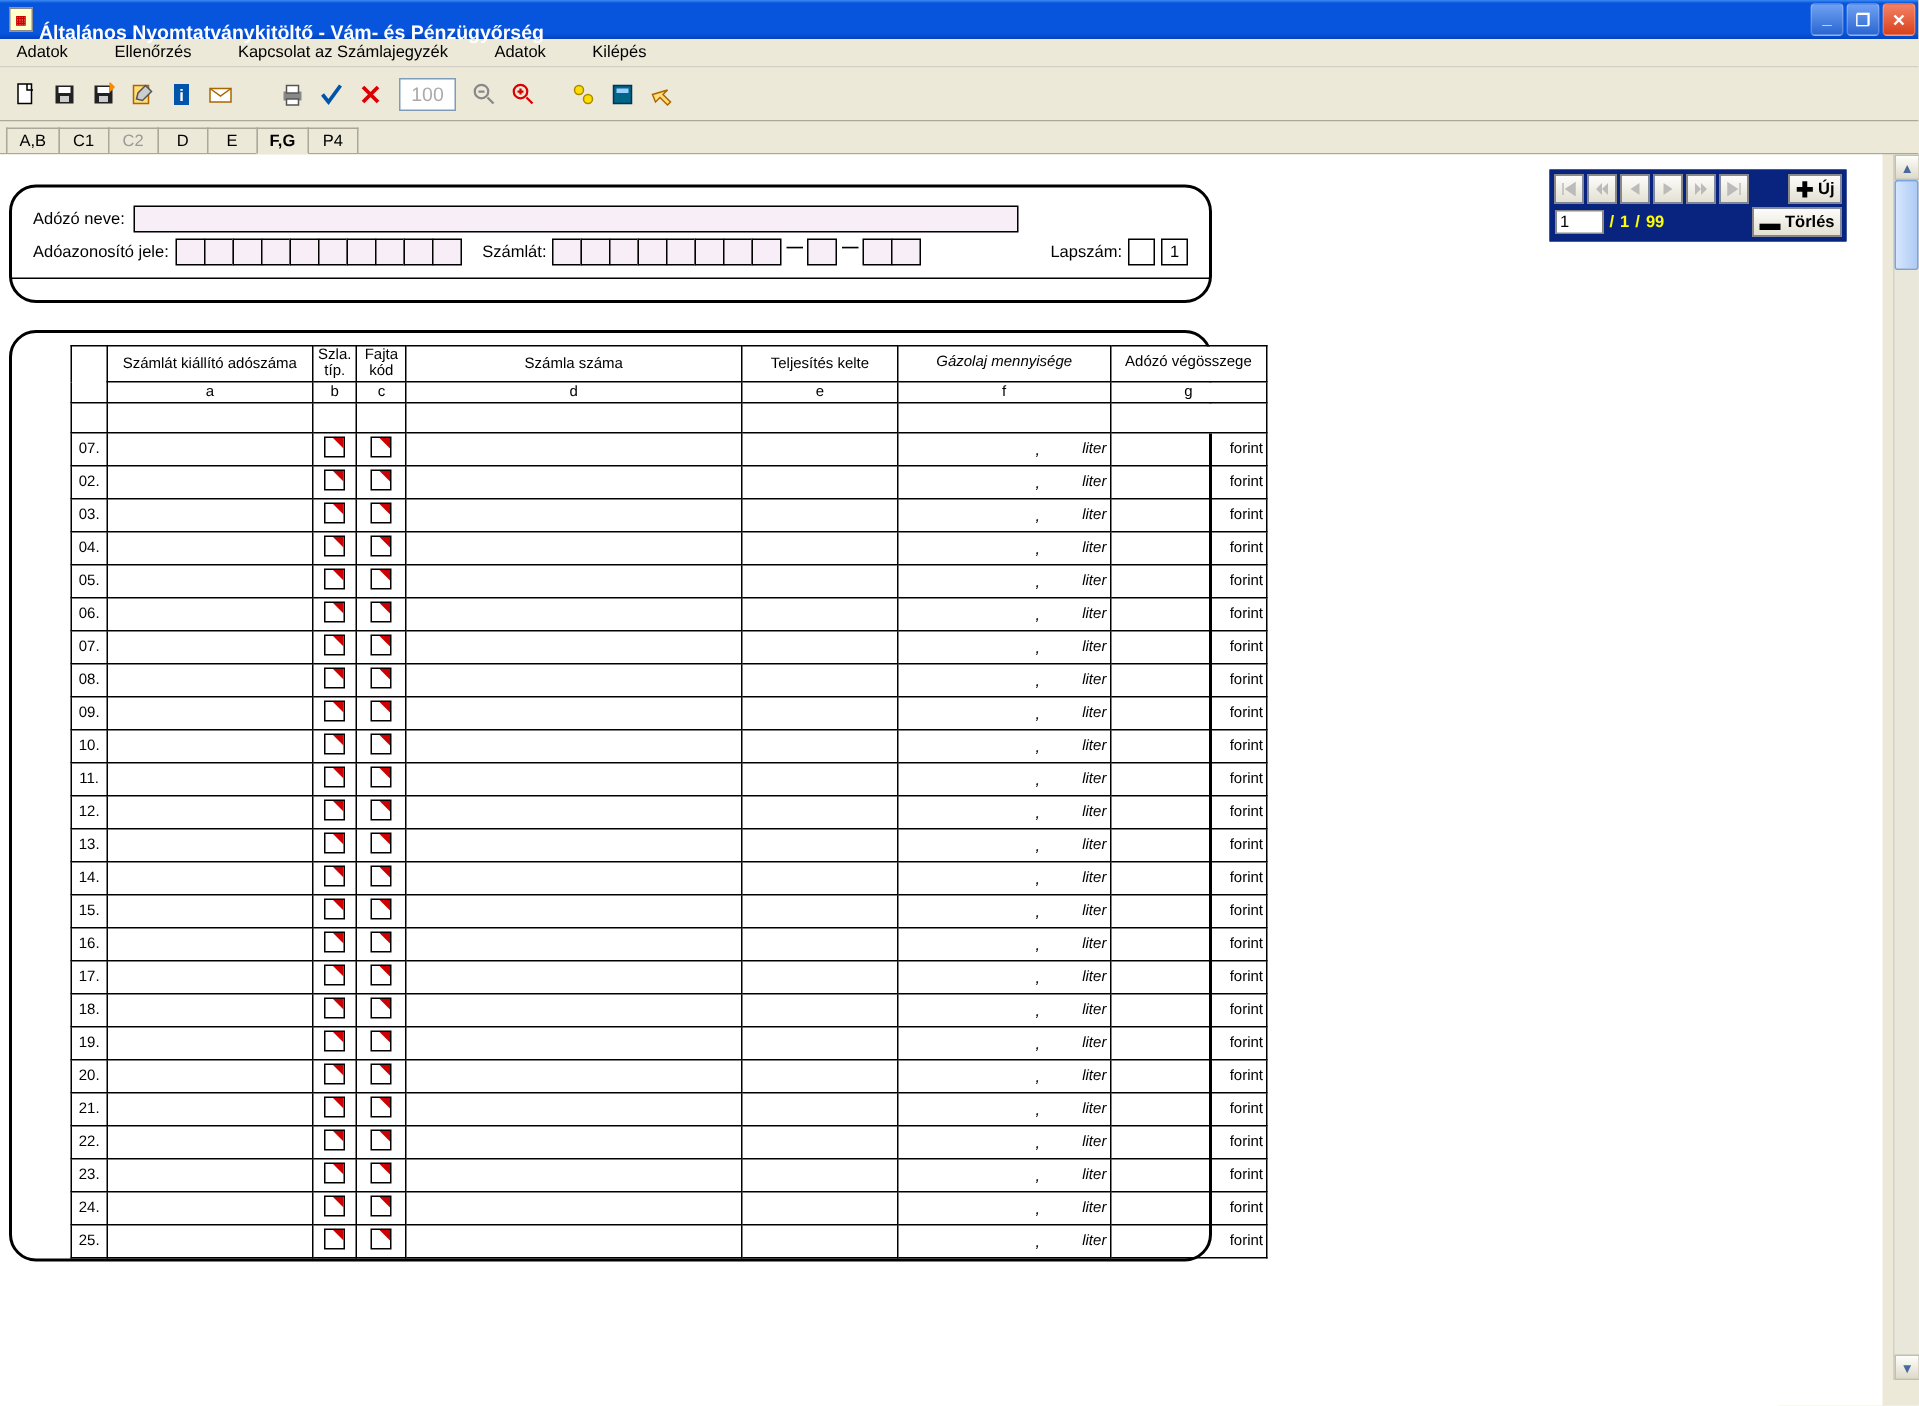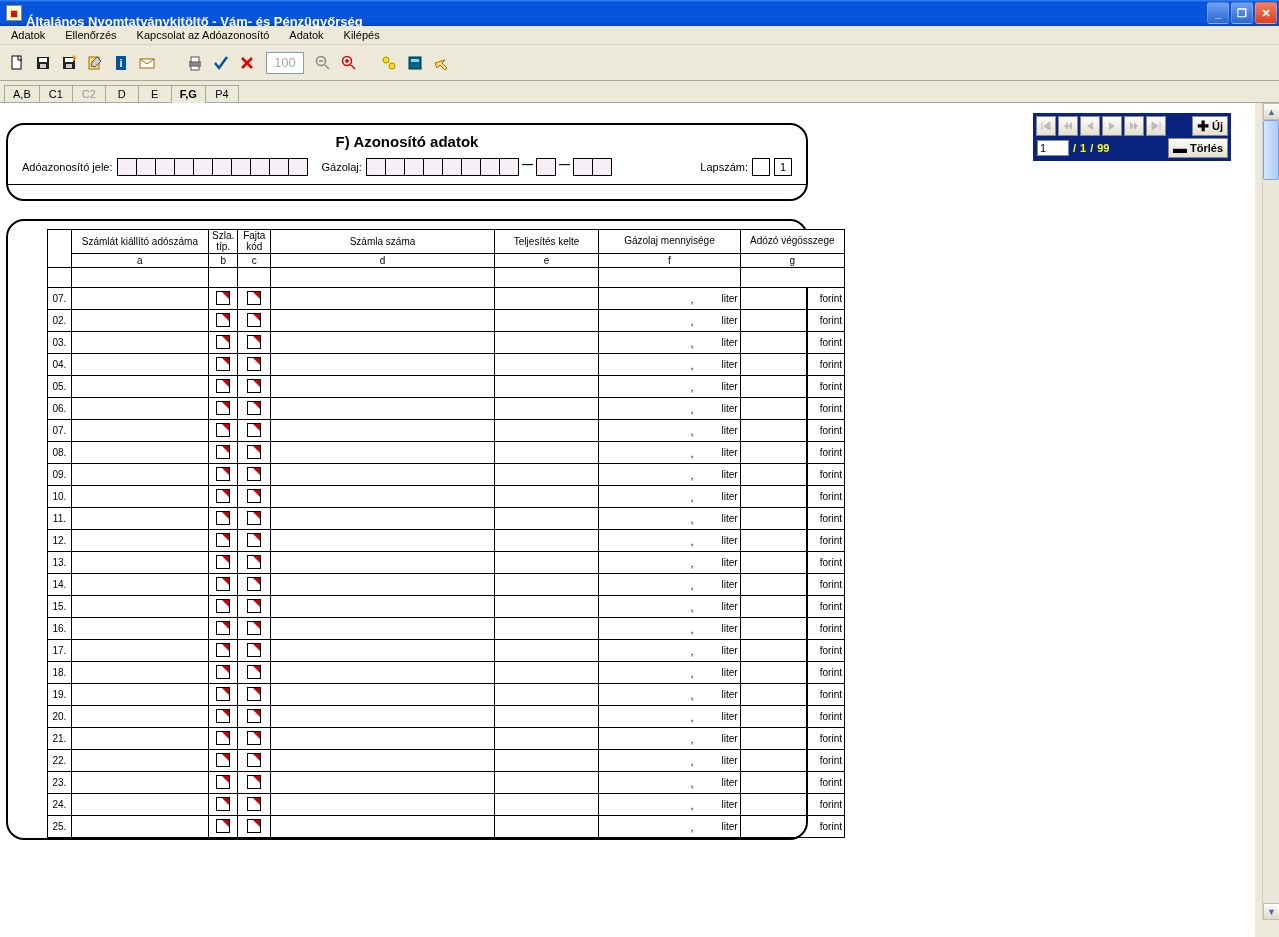--- a/index.html
+++ b/index.html
@@ -8,21 +8,21 @@
 
 .titlebar { height: 26px; background: linear-gradient(to bottom, #3a8af2 0%, #0855dd 8%, #0855dd 85%, #0443be 100%); color: #fff; display: flex; align-items: center; padding: 0 2px 0 6px; font-weight: bold; font-size: 13px; }
 .titlebar .icon { width: 16px; height: 16px; background:#ffc; border:1px solid #888; margin-right:4px; font-size:8px; display:flex; align-items:center; justify-content:center; color:#c00;}
 .titlebar .title { flex: 1; white-space: nowrap; margin-top: 17px; }
 .winbtns { display: flex; gap: 2px; }
 .winbtn { width: 22px; height: 22px; border-radius: 3px; border: 1px solid #fff3; display:flex; align-items:center; justify-content:center; color:#fff; font-weight:bold; font-size:11px;}
 .winbtn.min, .winbtn.max { background: linear-gradient(#6fa1f3,#2a66d1); }
 .winbtn.close { background: linear-gradient(#f28167,#d8421b); }
 
 
-.menubar { height: 19px; background: #ece9d8; display: flex; align-items: center; padding: 0 4px; gap: 6px; border-bottom:1px solid #d4d0c8;}
+.menubar { height: 19px; background: #ece9d8; display: flex; align-items: center; padding: 0 4px; gap: 17px; border-bottom:1px solid #d4d0c8;}
 .menuitem { padding: 2px 7px; cursor: default; }
 
 
 .toolbar { height: 36px; background: #ece9d8; display: flex; align-items: center; padding: 0 6px; gap: 4px; border-bottom:1px solid #aca899;}
 .tbtn { width: 22px; height: 22px; display:flex; align-items:center; justify-content:center; font-size:14px;}
 .tbtn svg { width:16px; height:16px; }
 .tsep { width: 18px; }
 .zoomfield { width:38px; height:22px; border:1px solid #7f9db9; background:#fff; color:#aaa; text-align:center; font-size:13px; display:flex; align-items:center; justify-content:center; margin:0 4px;}
 
 
@@ -54,21 +54,21 @@
 .gridheader th { border:1px solid #000; font-weight:normal; font-size:10px; padding:1px 2px; text-align:center; background:#fff;}
 .gridheader .small { font-size:10px; line-height:1.05;}
 table.grid { border-collapse:collapse; width:100%;margin-left:39px; }
 table.grid td { border:1px solid #000; height:22px; font-size:10px; padding:0 2px;}
 .rownum { width:22px; text-align:center; }
 .col-a { width:126px; }
 .col-b { width:24px; }
 .col-c { width:30px; }
 .col-d { width:206px; }
 .col-e { width:96px; }
-.col-f { width:130px; text-align:right;}
+.col-f { width:130px; text-align:right;font-style:italic;}
 .col-g { width:96px; text-align:right;}
 .dropicon { width:14px; height:14px; display:inline-block; position:relative; border:1px solid #000; background:#fff;}
 .dropicon::before { content:""; position:absolute; top:0; right:0; width:0; height:0; border-top:7px solid #c00; border-left:7px solid transparent;}
 .unit { color:#000; font-size:10px; }
 .comma { font-size:11px; padding-right:24px;}
 .col-f-inner { display:flex; justify-content:flex-end; align-items:center; gap:4px;}
 .col-f-inner .mid { flex:1; text-align:right; padding-right:4px;}
 
 
 .navpanel { position:absolute; top:10px; right:24px; width:198px; background:#08247f; border:2px solid #08247f; }
@@ -97,21 +97,21 @@
   <div class="winbtns">
     <div class="winbtn min">_</div>
     <div class="winbtn max">❐</div>
     <div class="winbtn close">✕</div>
   </div>
 </div>
 
 <div class="menubar">
   <div class="menuitem">Adatok</div>
   <div class="menuitem">Ellenőrzés</div>
-  <div class="menuitem">Kapcsolat az Adóazonosító</div>
+  <div class="menuitem">Kapcsolat az Számlajegyzék</div>
   <div class="menuitem">Adatok</div>
   <div class="menuitem">Kilépés</div>
 </div>
 
 <div class="toolbar">
   <div class="tbtn">
       <svg viewBox="0 0 16 16">
         <rect x="3" y="1" width="9" height="13" fill="#fff" stroke="#000"></rect>
         <path d="M9 1v4h4" fill="none" stroke="#000"></path>
       </svg>
@@ -210,37 +210,40 @@
   <div class="tab">E</div>
   <div class="tab active fg">F,G</div>
   <div class="tab">P4</div>
 </div>
 
 <div class="mainarea">
   <div class="formview">
     <div class="formview-inner">
 
       <div class="roundbox" style="margin-top:14px;">
-        <h2>F) Azonosító adatok</h2>
+        <div class="frow">
+          <span class="flabel">Adózó neve:</span>
+          <div class="textfield nameField"></div>
+        </div>
         <div class="frow" style="gap:4px;">
           <span class="flabel">Adóazonosító jele:</span>
           <div class="boxgroup" id="taxIdBoxes">
               <div class="charbox"></div>
               <div class="charbox"></div>
               <div class="charbox"></div>
               <div class="charbox"></div>
               <div class="charbox"></div>
               <div class="charbox"></div>
               <div class="charbox"></div>
               <div class="charbox"></div>
               <div class="charbox"></div>
               <div class="charbox"></div>
             </div>
           <span style="width:6px"></span>
-          <span class="flabel">Gázolaj:</span>
+          <span class="flabel">Számlát:</span>
           <div class="boxgroup" id="taxNumBoxes">
               <div class="boxgroup">
                 <div class="charbox"></div>
                 <div class="charbox"></div>
                 <div class="charbox"></div>
                 <div class="charbox"></div>
                 <div class="charbox"></div>
                 <div class="charbox"></div>
                 <div class="charbox"></div>
                 <div class="charbox"></div>

